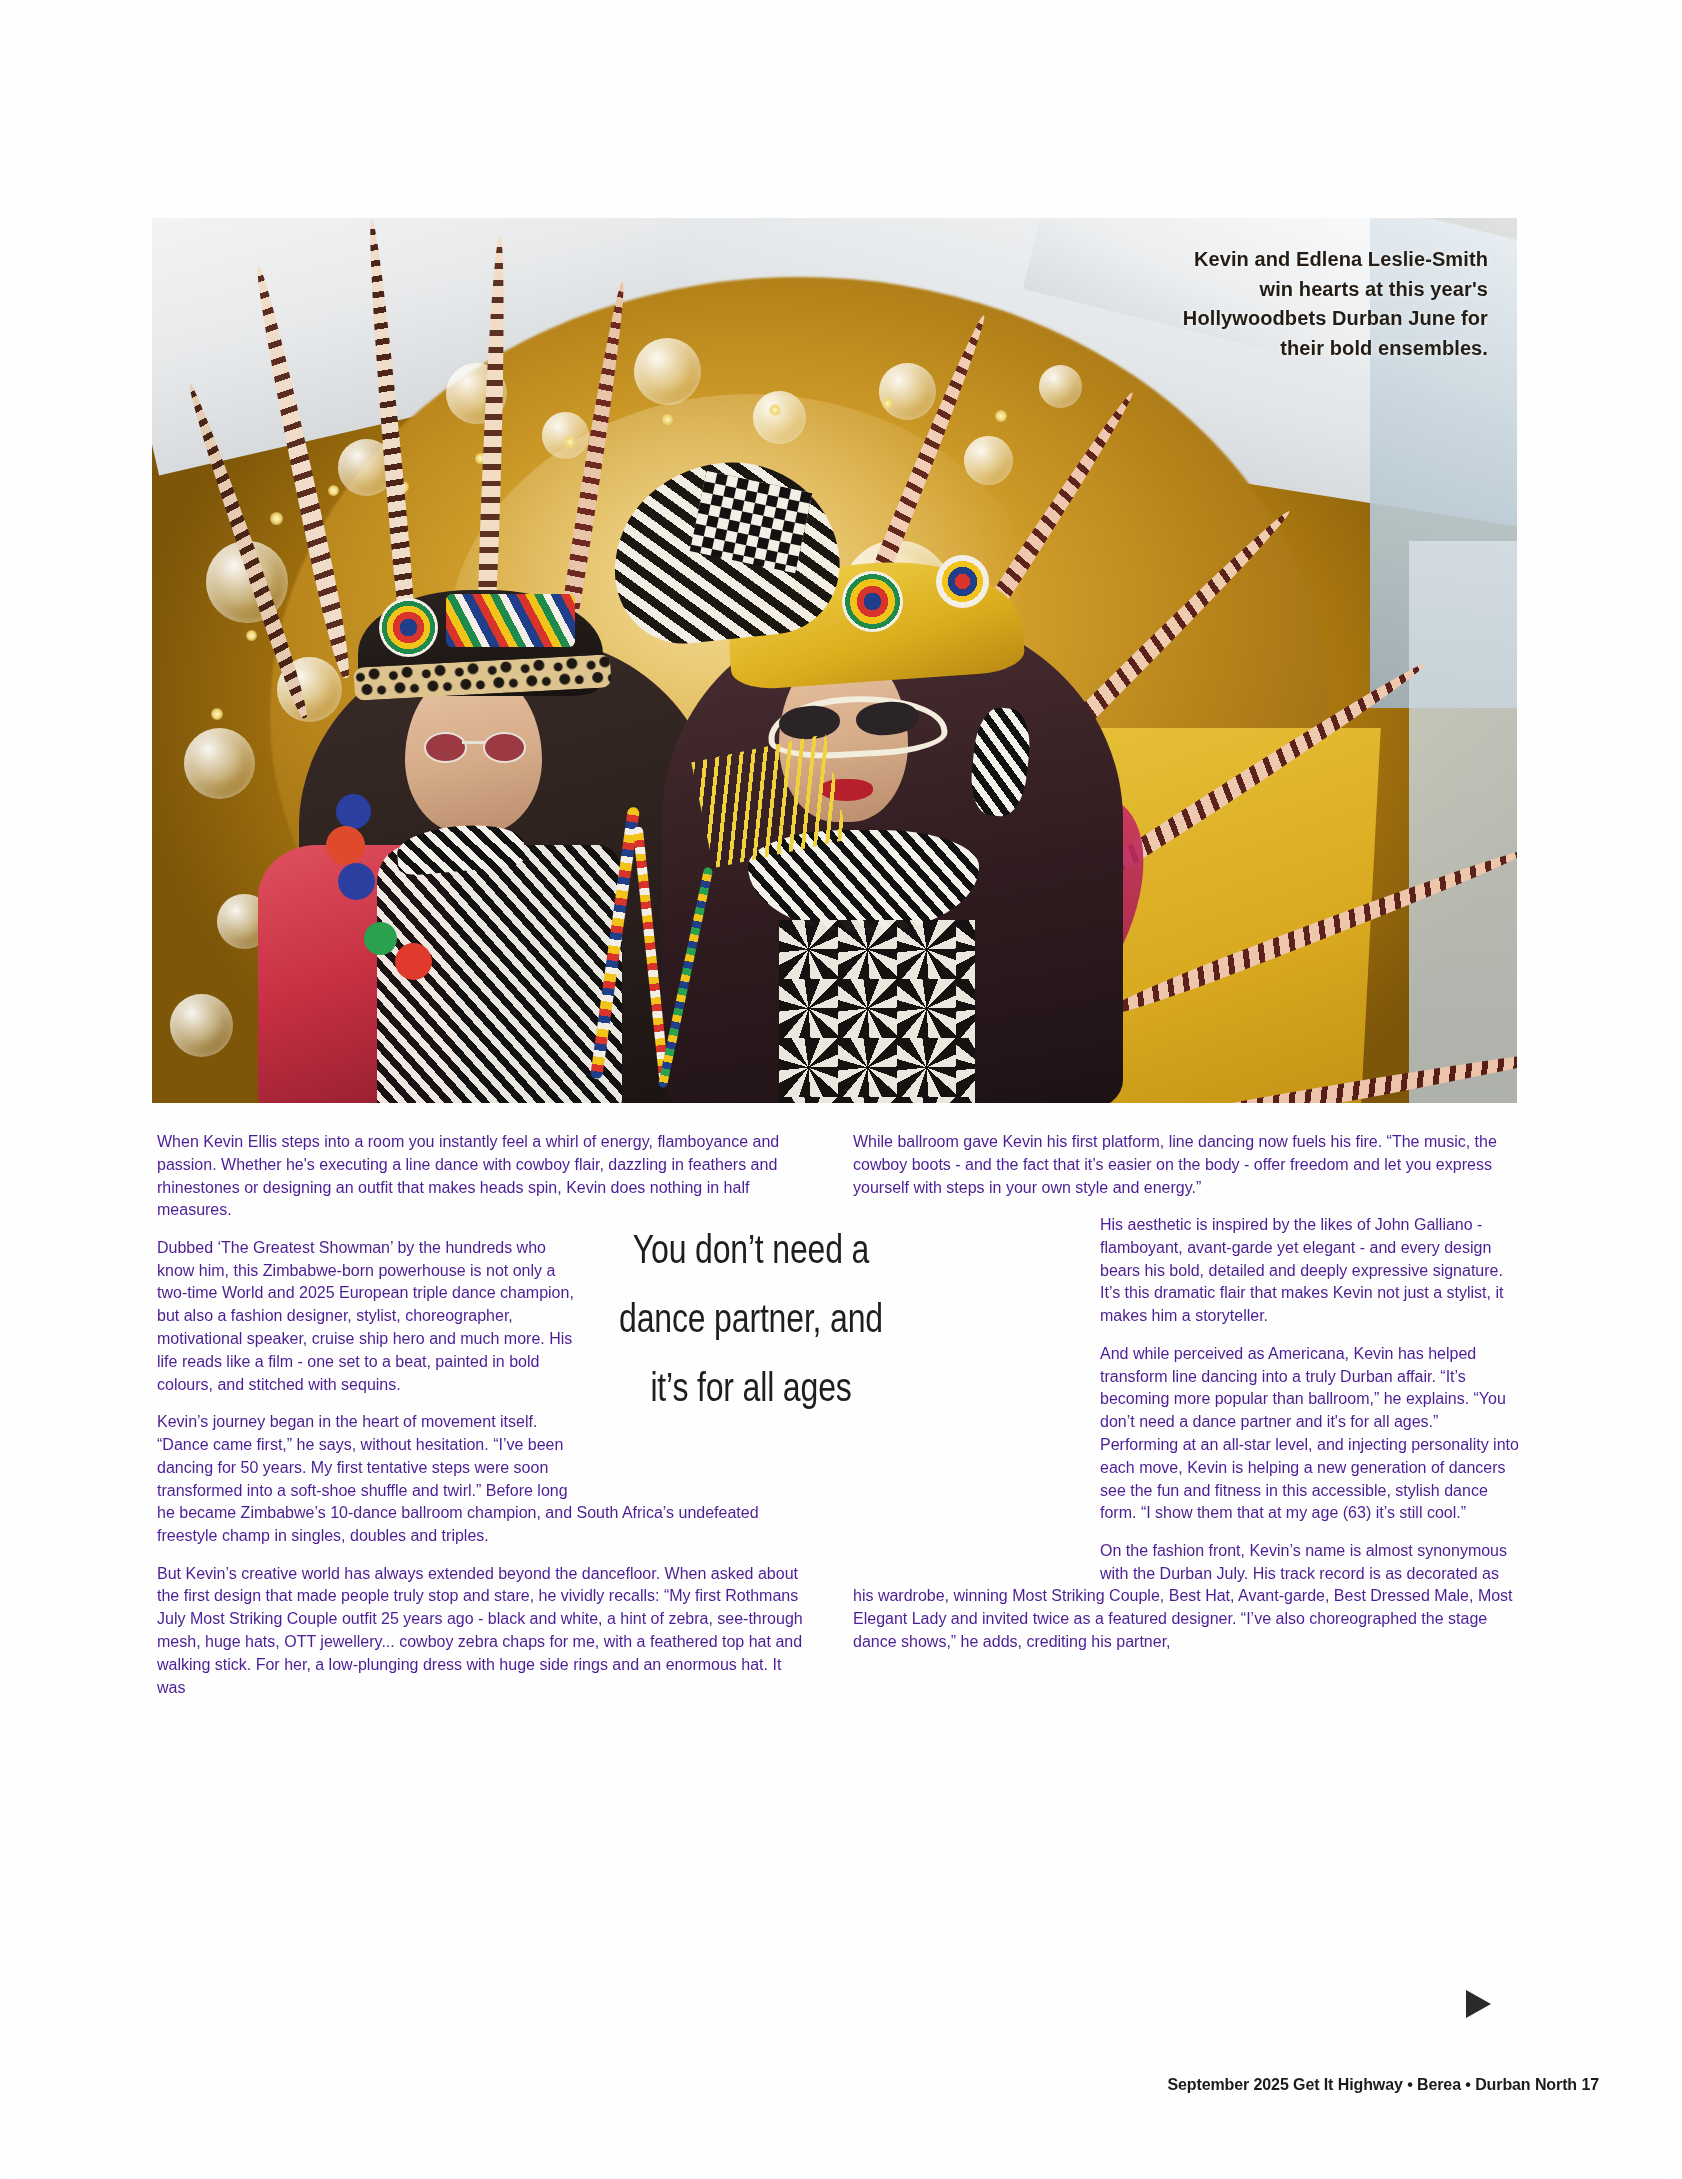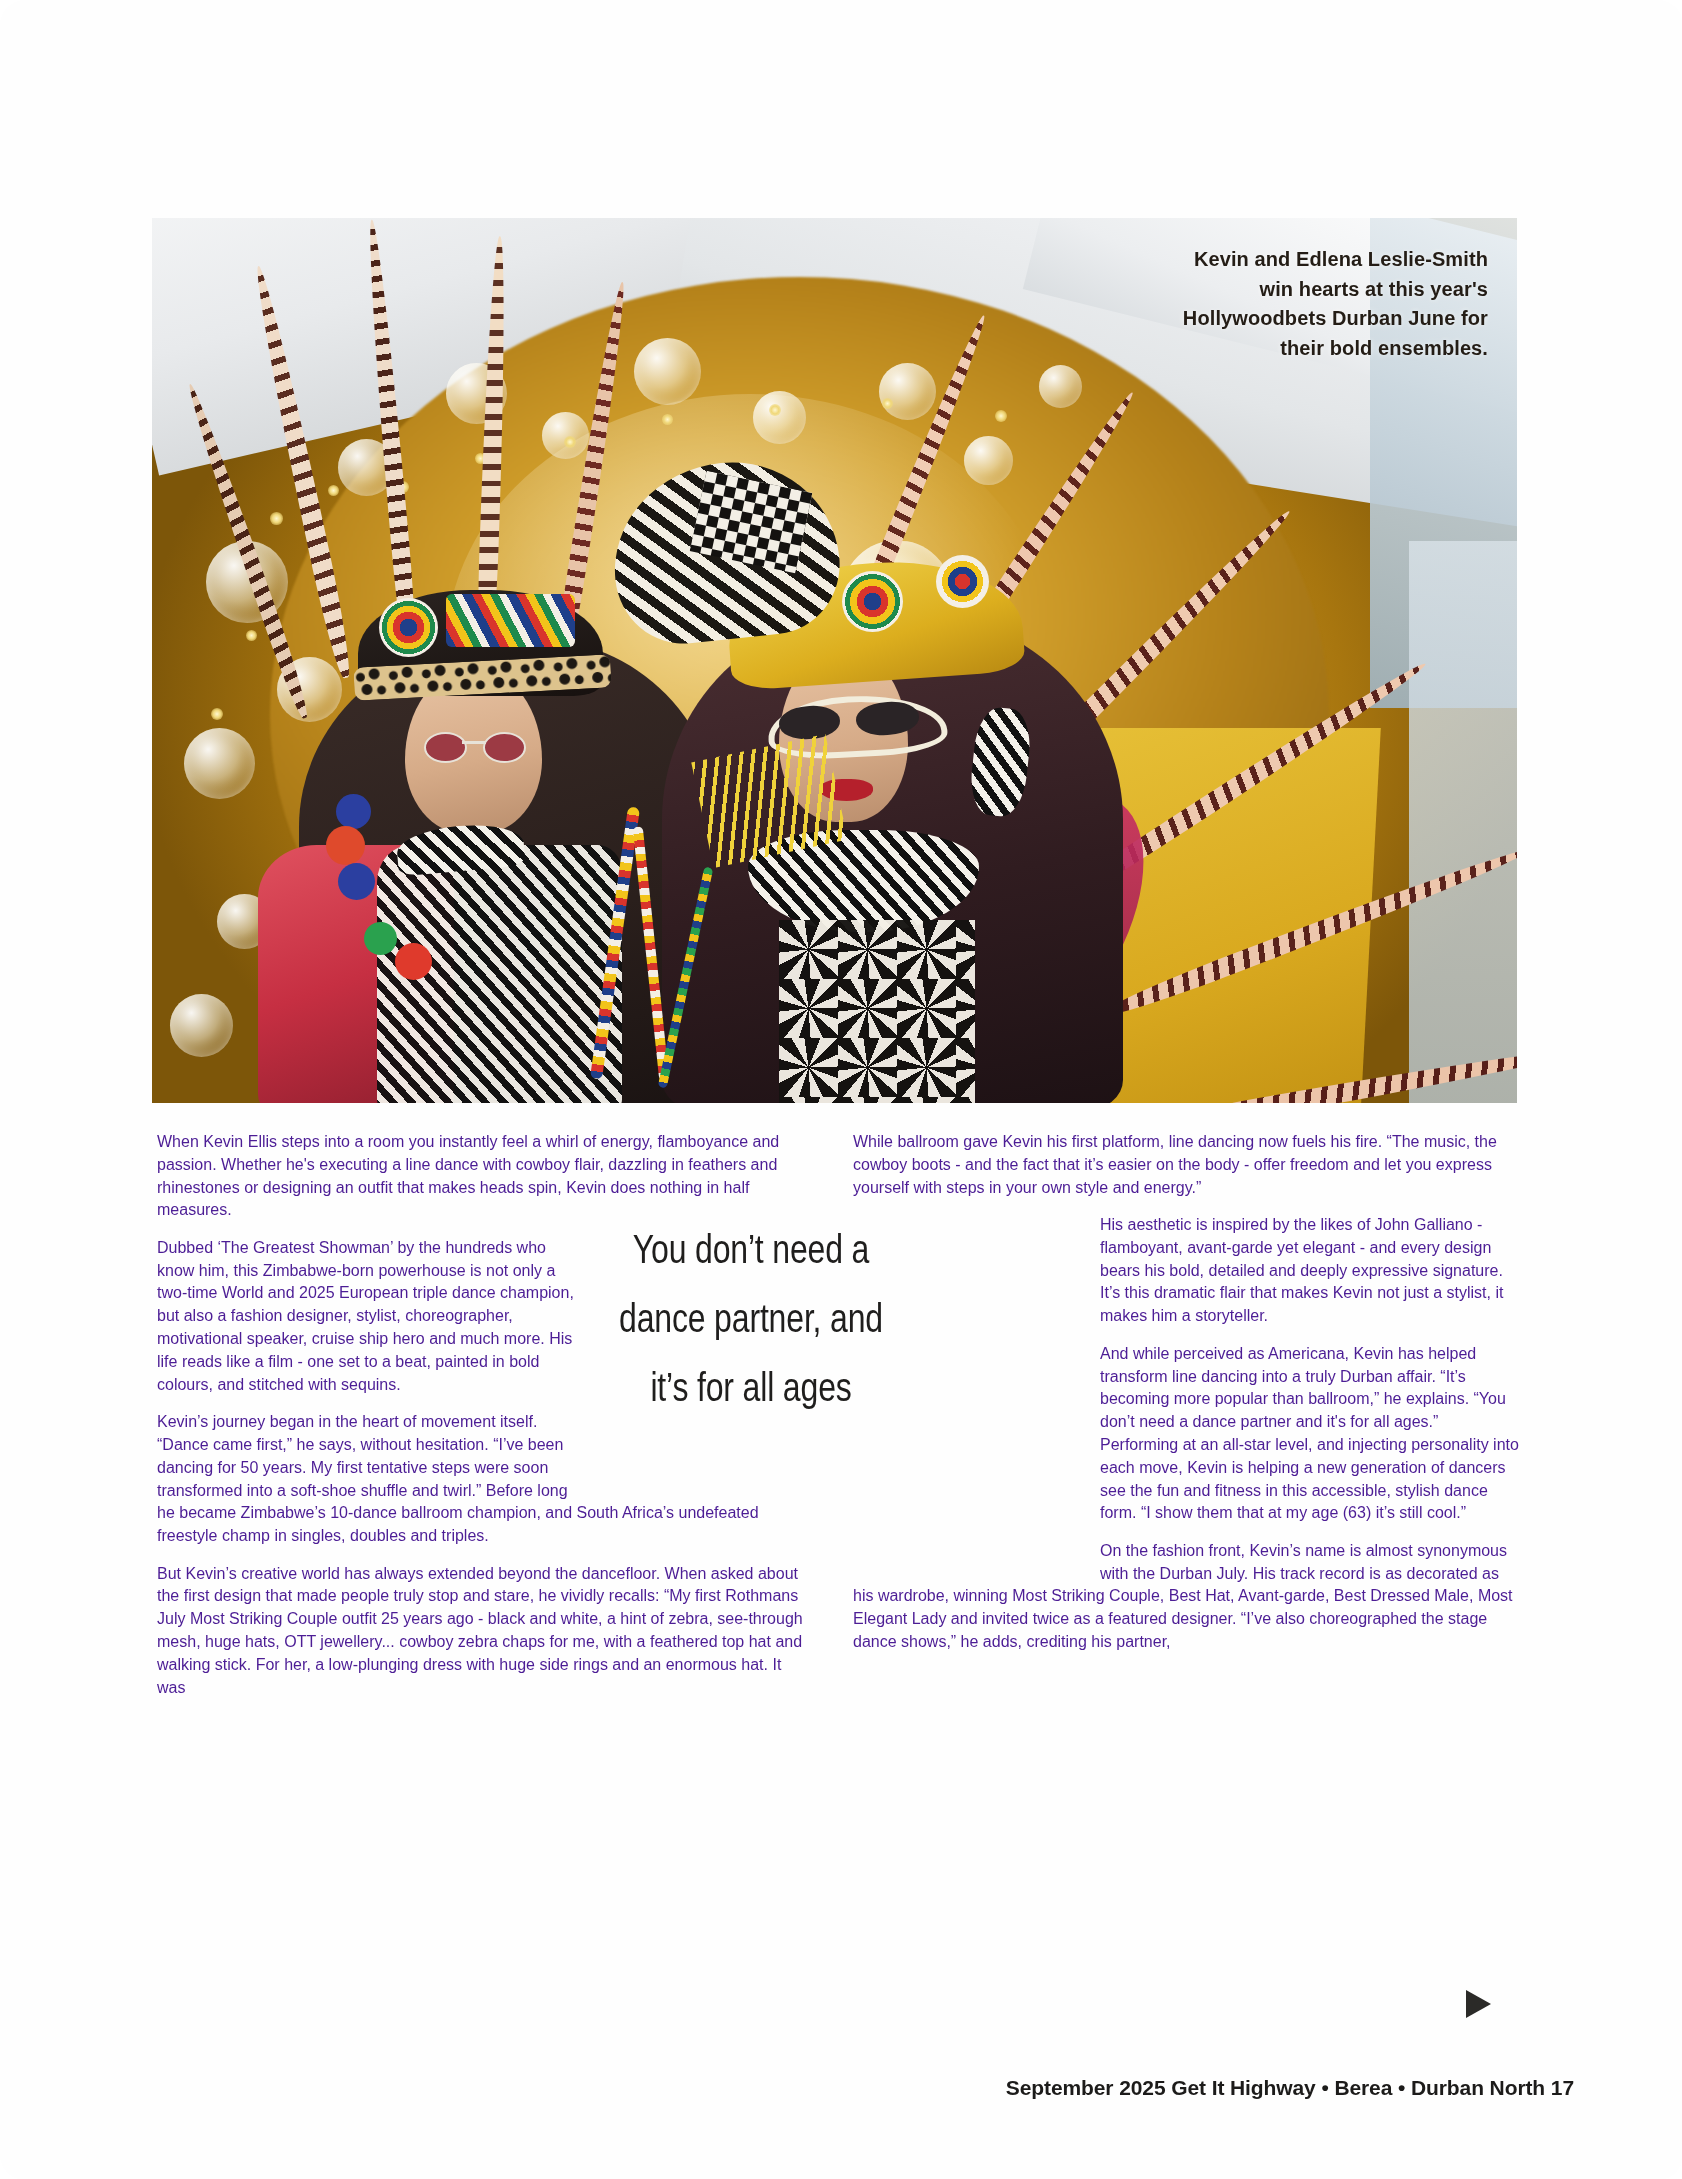--- a/index.html
+++ b/index.html
@@ -133,23 +133,23 @@
   }
 
   
   .cont-arrow{position:absolute;left:1466px;top:1990px;
     width:0;height:0;border-left:25.5px solid #2b2a28;
     border-top:14.7px solid transparent;border-bottom:14.7px solid transparent;}
 
   
   .footer{
     position:absolute;left:0;right:0;top:2076px;
-    text-align:right;padding-right:109px;
-    font-family:"Liberation Sans", sans-serif;
-    font-weight:bold;font-size:21px;color:#1c1b1a;
+    text-align:right;padding-right:84px;
+    font-family:"Liberation Sans", sans-serif;
+    font-weight:bold;font-size:16px;color:#1c1b1a;
     letter-spacing:-0.1px;
   }
 </style>
 </head>
 <body>
 
 <div class="page">
 
   <div class="photo-wrap">
     <div class="photo">

